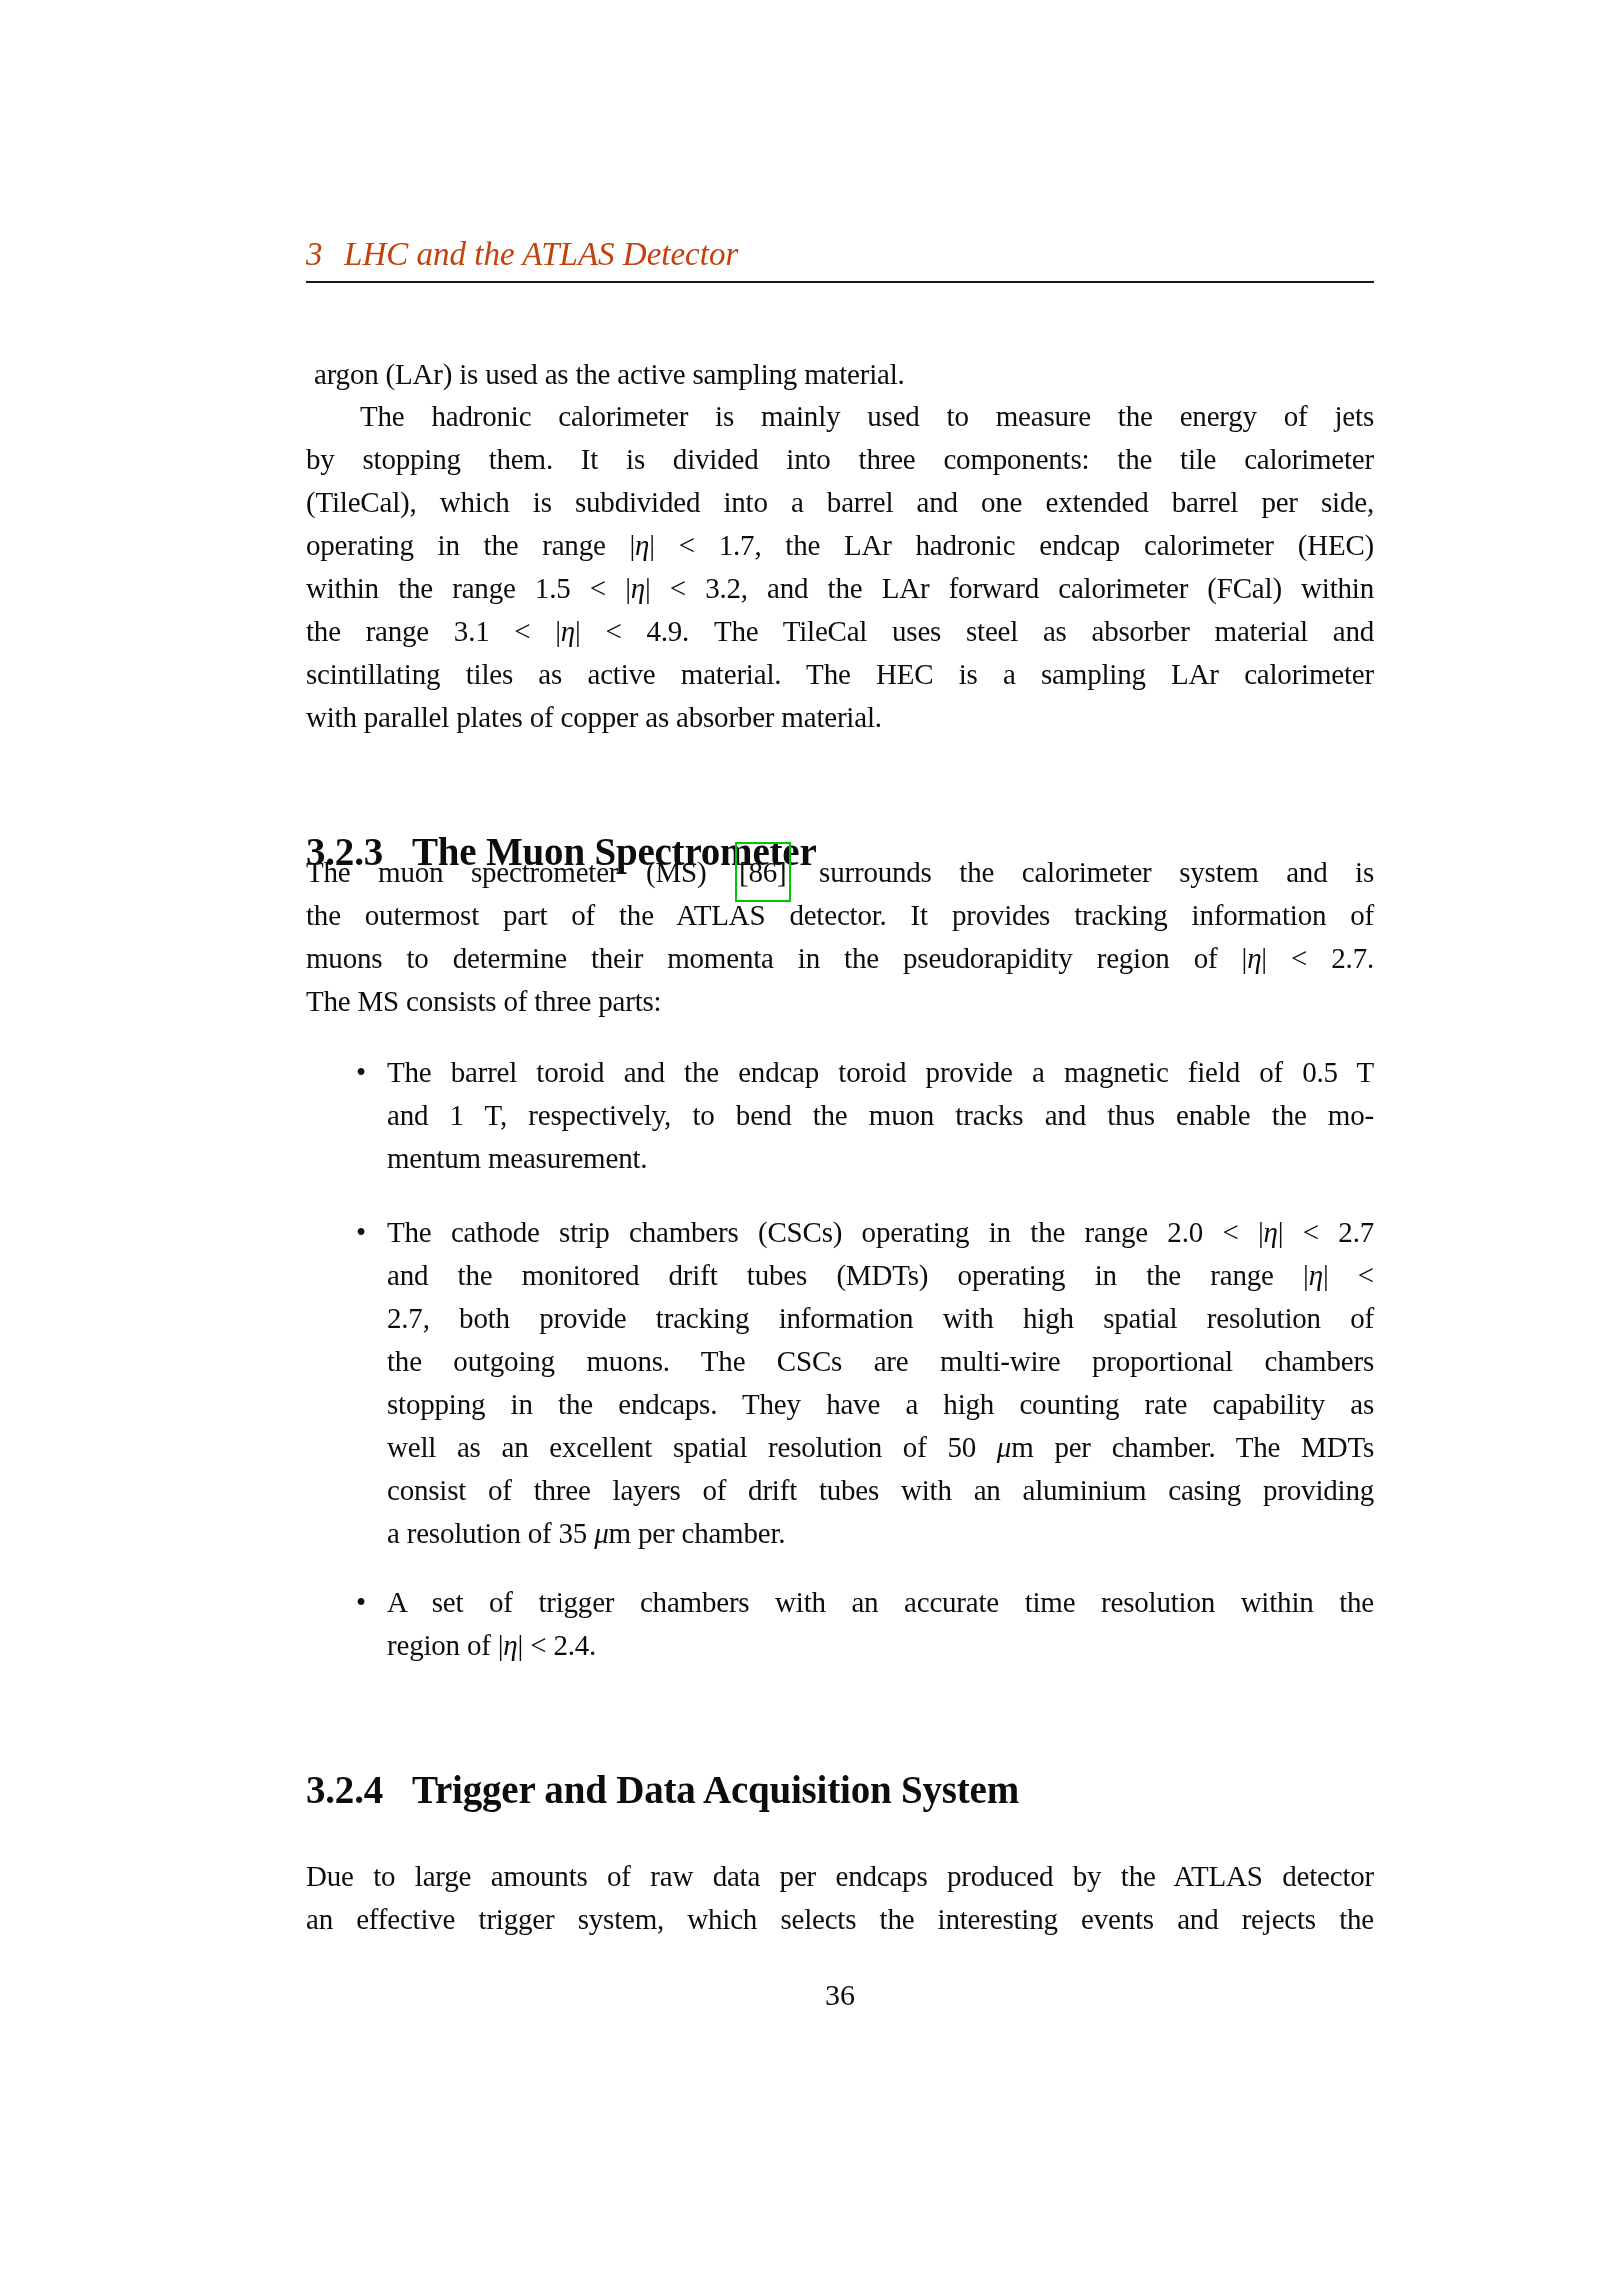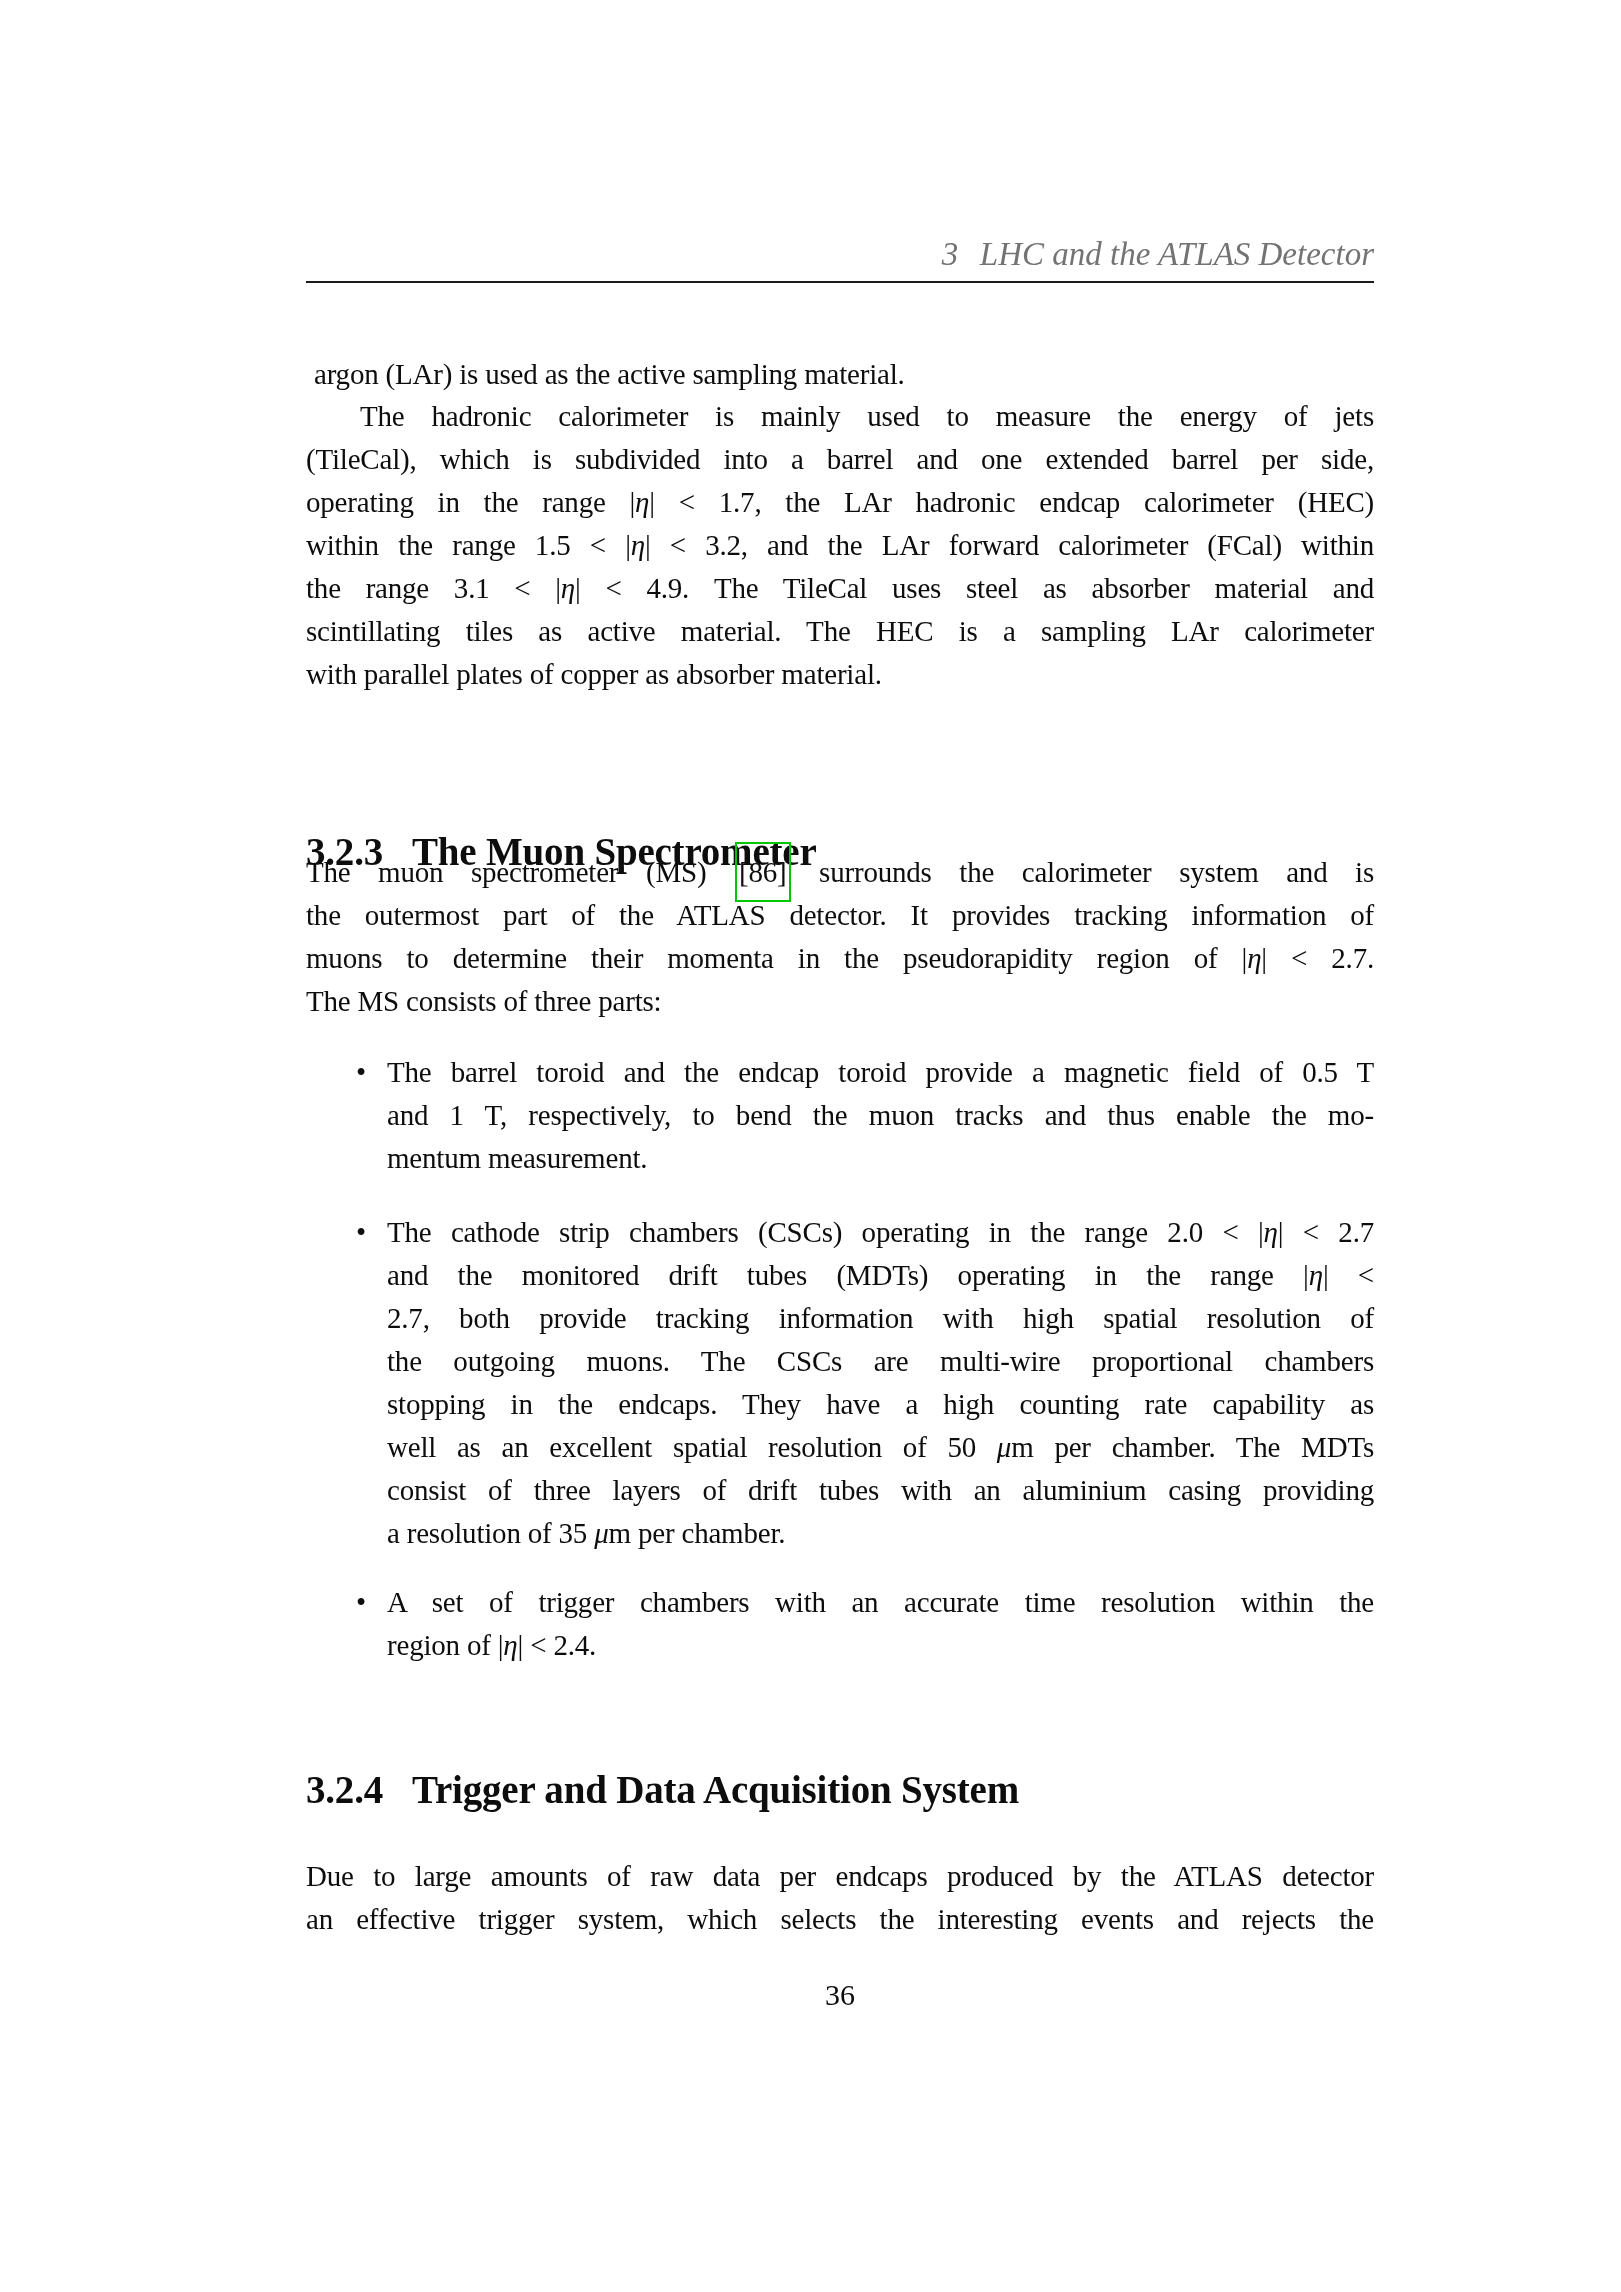--- a/index.html
+++ b/index.html
@@ -8,21 +8,21 @@
     font-family:"Liberation Serif", serif;color:#0d0d0d;overflow:hidden;
   }
   .block{position:absolute;left:306px;width:1068px;}
   .body-text{font-size:29px;line-height:43px;letter-spacing:-0.2px;}
   .tline{
     text-align:justify;text-align-last:justify;text-justify:inter-word;
     white-space:nowrap;height:43px;
   }
   .tline.left-last{text-align-last:left;}
   .tline.findent{text-indent:54px;}
-  .runhead{font-style:italic;font-size:33px;line-height:43px;color:#737373;text-align:right;}
+  .runhead{font-style:italic;font-size:33px;line-height:43px;color:#c2410c;}
   .runhead .chnum{margin-right:21.6px;}
   .rule{position:absolute;left:306px;width:1068px;height:2px;background:#1a1a1a;}
   .sechead{font-weight:bold;font-size:39px;line-height:47px;letter-spacing:-0.2px;white-space:nowrap;}
   .sechead .secnum{margin-right:29px;}
   .bullet-item{position:absolute;left:306px;width:1068px;}
   .bullet-item .bmark{
     position:absolute;left:50px;top:0;width:29px;
     font-size:29px;line-height:43px;
   }
   .bullet-item .blines{margin-left:81px;}
@@ -39,20 +39,21 @@
     <span class="chnum">3</span><span>LHC and the ATLAS Detector</span>
   </div>
   <div class="rule" style="top:281px;"></div>
 
   <div class="block body-text" style="top:353px;margin-left:8px;">
       <div class="tline left-last">argon (LAr) is used as the active sampling material.</div>
     </div>
 
   <div class="block body-text" style="top:395px;">
       <div class="tline findent">The hadronic calorimeter is mainly used to measure the energy of jets</div>
+      <div class="tline">by stopping them. It is divided into three components: the tile calorimeter</div>
       <div class="tline">(TileCal), which is subdivided into a barrel and one extended barrel per side,</div>
       <div class="tline">operating in the range |<i class="mit">η</i>| &lt; 1.7, the LAr hadronic endcap calorimeter (HEC)</div>
       <div class="tline">within the range 1.5 &lt; |<i class="mit">η</i>| &lt; 3.2, and the LAr forward calorimeter (FCal) within</div>
       <div class="tline">the range 3.1 &lt; |<i class="mit">η</i>| &lt; 4.9. The TileCal uses steel as absorber material and</div>
       <div class="tline">scintillating tiles as active material. The HEC is a sampling LAr calorimeter</div>
       <div class="tline left-last">with parallel plates of copper as absorber material.</div>
     </div>
 
   <div class="block sechead" style="top:828px;">
     <span class="secnum">3.2.3</span><span>The Muon Spectrometer</span>

